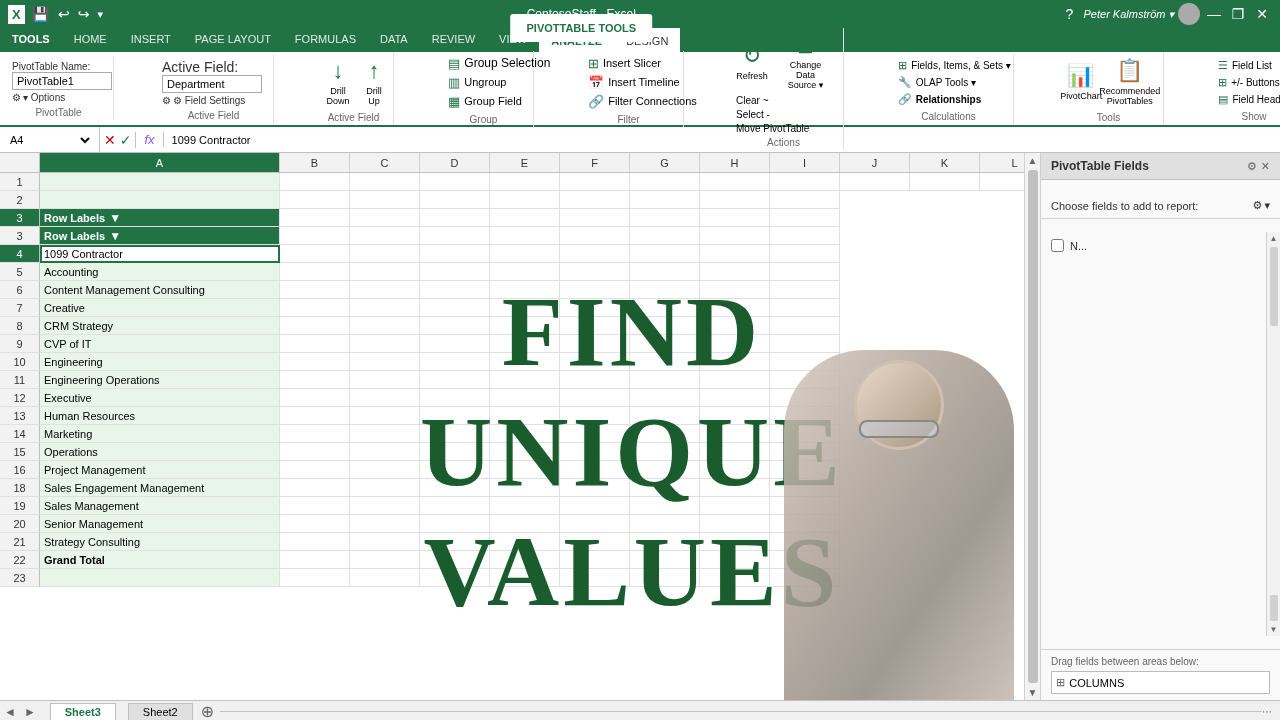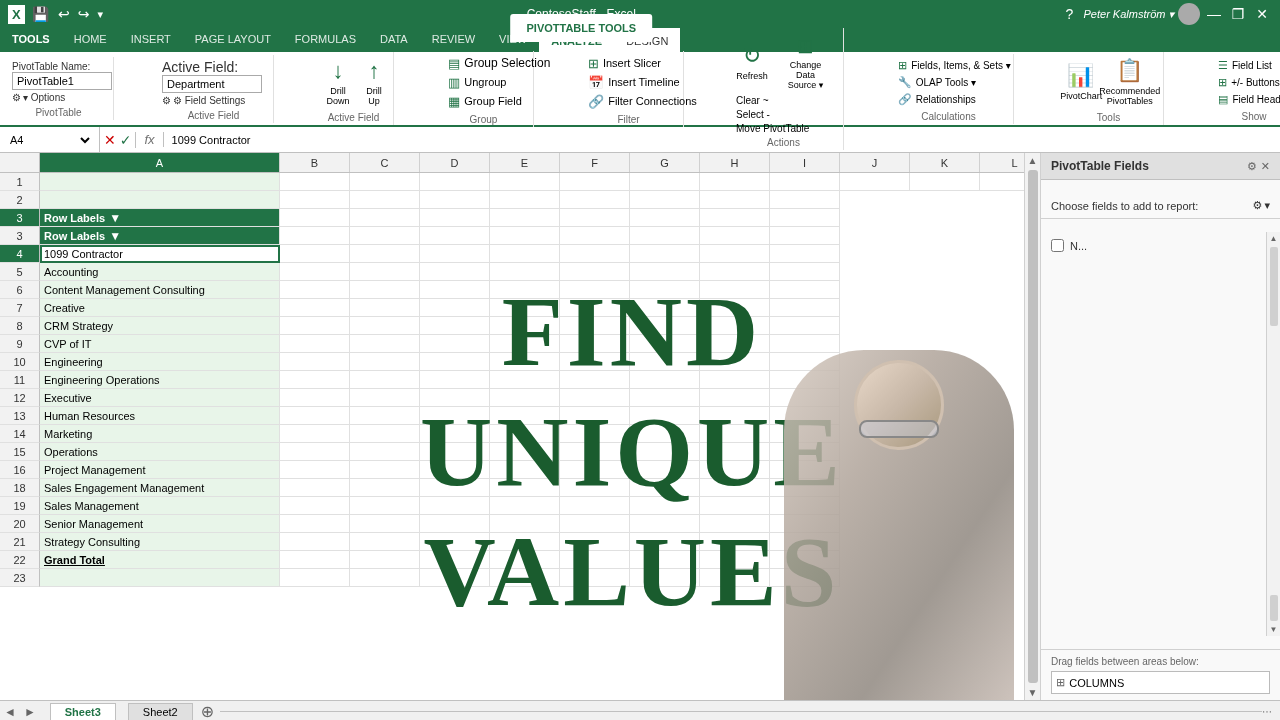--- a/index.html
+++ b/index.html
@@ -110,21 +110,21 @@
       background: transparent;
     }
     .formula-bar-icons {
       display: flex;
       align-items: center;
       padding: 0 4px;
       gap: 4px;
       border-right: 1px solid #c0c0c0;
     }
     .formula-bar-icon { font-size: 14px; color: #666; cursor: pointer; }
-    .formula-bar-fx { font-style: italic; color: #737373; font-size: 13px; padding: 0 8px; border-right: 1px solid #c0c0c0; }
+    .formula-bar-fx { font-style: italic; color: #8b5cf6; font-size: 13px; padding: 0 8px; border-right: 1px solid #c0c0c0; }
     .formula-content {
       padding: 0 8px;
       font-size: 11px;
       flex: 1;
     }
 
     
     .sheet-area {
       flex: 1;
       overflow: hidden;
@@ -189,21 +189,21 @@
     .cell-b, .cell-c, .cell-d, .cell-e, .cell-f, .cell-g, .cell-h, .cell-i, .cell-j, .cell-k, .cell-l, .cell-m {
       width: 70px; min-width: 70px;
     }
     .cell.selected-col-a { background: #e8f5e9; }
     .cell.active-cell { background: #fff; outline: 2px solid #217346; outline-offset: -2px; }
     .cell.header-cell {
       background: #217346;
       color: white;
       font-weight: 600;
     }
-    .cell.grand-total { font-weight: 700; text-decoration: underline; }
+    .cell.grand-total { font-weight: 700; }
 
     
     .big-text-overlay {
       position: absolute;
       top: 60px;
       left: 260px;
       right: 20px;
       bottom: 10px;
       pointer-events: none;
       display: flex;
@@ -460,21 +460,21 @@
       <div class="group-btn-item">
         <span style="color:#217346;">⊞</span>
         <span style="font-size:10px;">Fields, Items, &amp; Sets ▾</span>
       </div>
       <div class="group-btn-item">
         <span style="color:#217346;">🔧</span>
         <span style="font-size:10px;">OLAP Tools ▾</span>
       </div>
       <div class="group-btn-item">
         <span style="color:#217346;">🔗</span>
-        <span style="font-size:10px;">Relationships</span>
+        <span style="font-size:10px;font-weight:bold;">Relationships</span>
       </div>
     </div>
     <div class="ribbon-group-label">Calculations</div>
   </div>
 
   <div class="ribbon-group" style="min-width:110px;">
     <div style="display:flex; gap:4px; align-items:center; flex:1; padding:2px;">
       <div class="ribbon-btn">
         <div style="font-size:22px; color:#217346;">📊</div>
         <div style="font-size:9px;">PivotChart</div>

